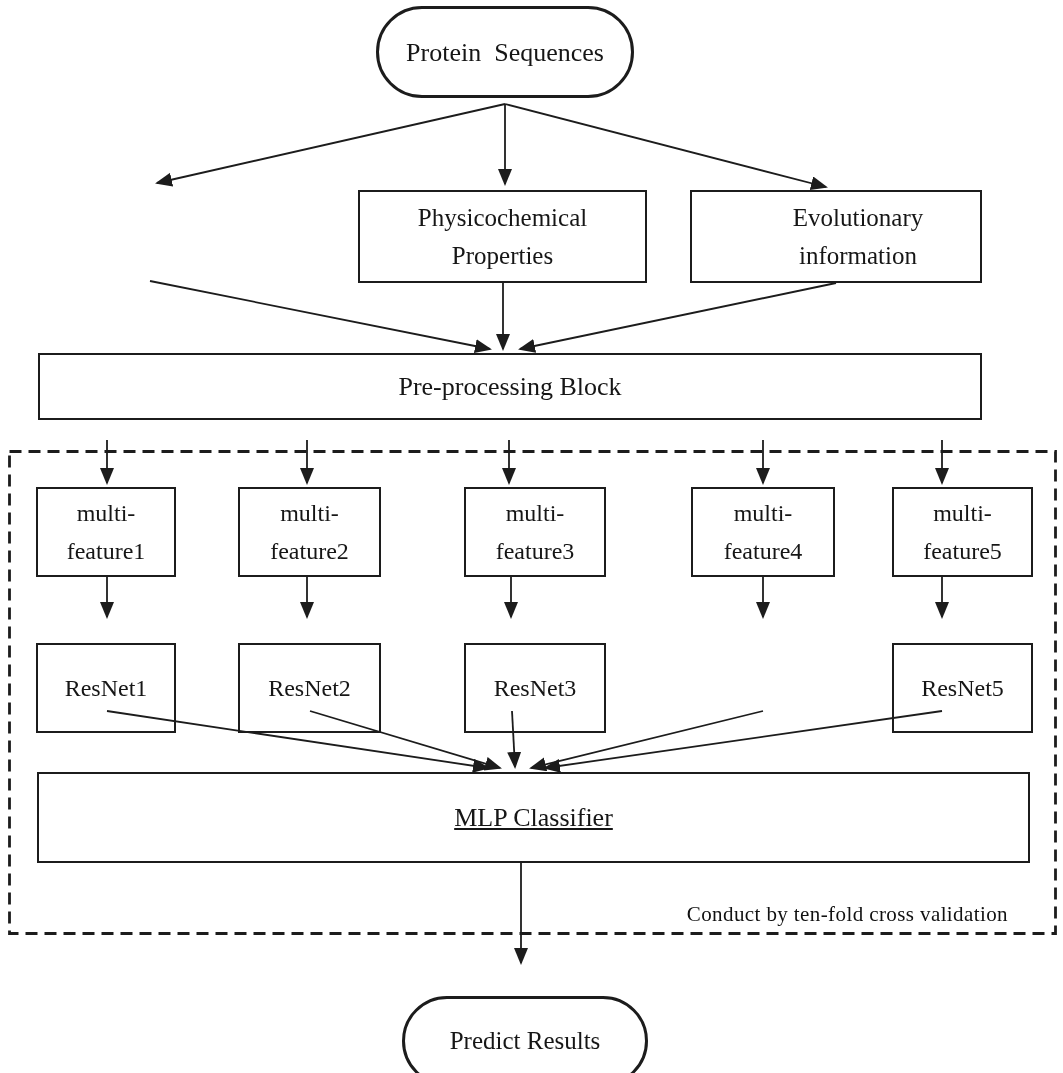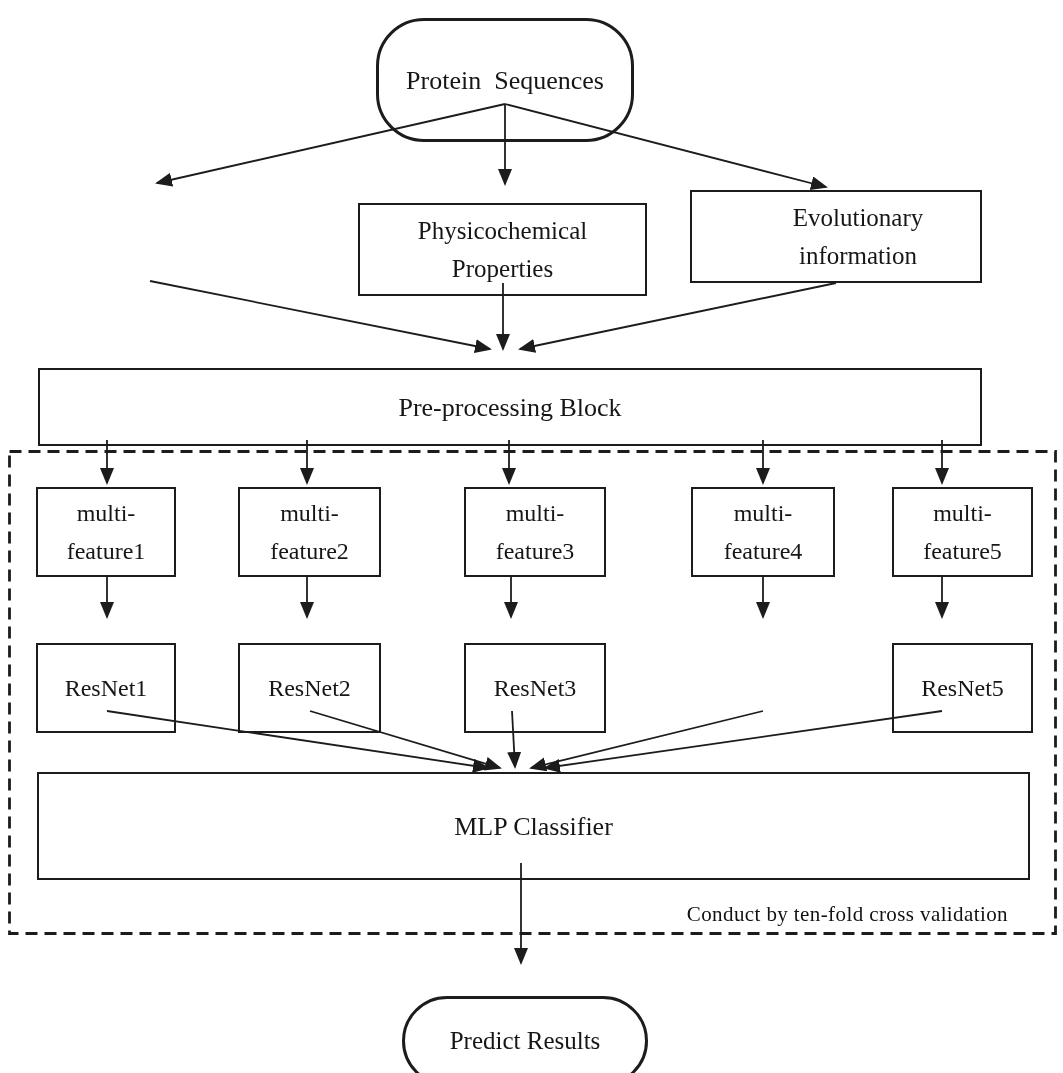--- a/index.html
+++ b/index.html
@@ -22,34 +22,34 @@
     line-height:1.5;
   }
   .stadium{
     border-width:3px;
     border-radius:48px;
     font-size:26px;
   }
   .big-label{font-size:26px;}
   .mid-label{font-size:25px;}
   .small-label{font-size:24px;line-height:1.6;text-align:center;}
-  #protein      {left:376px;top:6px;  width:258px;height:124px;margin-top:12px;}
+  #protein      {left:376px;top:6px;  width:258px;height:92px;}
   #structural   {left:37px; top:187px;width:277px;height:94px;}
-  #physico      {left:358px;top:190px;width:289px;height:93px;margin-top:13px;}
+  #physico      {left:358px;top:190px;width:289px;height:93px;}
   #evolution    {left:690px;top:190px;width:292px;height:93px;padding-left:44px;}
-  #preprocess   {left:38px; top:368px;width:944px;height:78px;}
+  #preprocess   {left:38px; top:353px;width:944px;height:67px;}
   .f-box,.r-box {height:90px;}
   #f1,#r1{left:36px; width:140px;}
   #f2,#r2{left:238px;width:143px;}
   #f3,#r3{left:464px;width:142px;}
   #f4,#r4{left:691px;width:144px;}
   #f5,#r5{left:892px;width:141px;}
   .f-box{top:487px;}
   .r-box{top:643px;}
-  #mlp          {left:37px; top:772px;width:993px;height:108px;}
+  #mlp          {left:37px; top:772px;width:993px;height:91px;text-decoration:underline;}
   #predict      {left:402px;top:996px;width:246px;height:90px;border-radius:45px;font-size:25px;}
   #cv-note{
     position:absolute;
     left:590px;top:898px;width:418px;height:32px;
     display:flex;align-items:center;justify-content:flex-end;
     font-size:21px;font-weight:400;letter-spacing:0.4px;
     color:#111;
   }
   #connectors{
     position:absolute;left:0;top:0;width:1063px;height:1073px;

